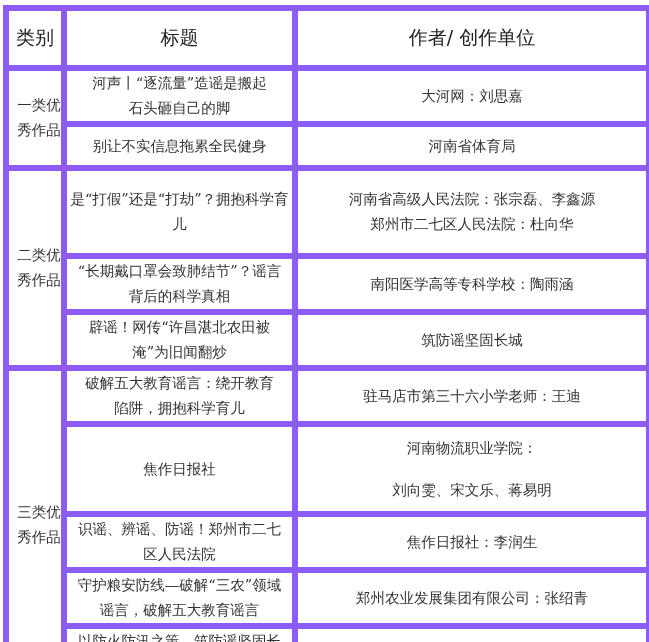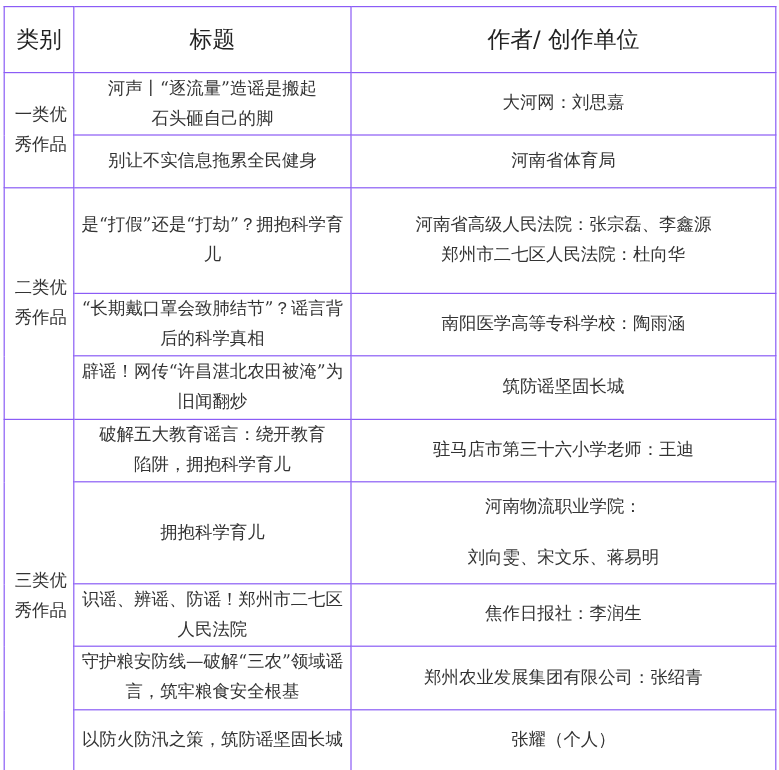--- a/index.html
+++ b/index.html
@@ -6,21 +6,21 @@
   body { width: 649px; height: 642px; overflow: hidden; position: relative; }
   .tbl {
     position: absolute; left: 3px; top: 5px;
     width: 643px;
     border-collapse: collapse;
     table-layout: fixed;
     font-family: "DejaVu Serif", "Liberation Serif", serif;
     color: #333333;
   }
   .tbl td, .tbl th {
-    border: 1px solid #8b5cf6;
+    border: 6px solid #8b5cf6;
     text-align: center;
     vertical-align: middle;
     padding: 0 6px;
     font-weight: normal;
   }
   .tbl th {
     font-family: "DejaVu Sans", "Liberation Sans", sans-serif;
     font-size: 19px;
     color: #222222;
     height: 54px;
@@ -74,30 +74,30 @@
       <td style="padding:0 4px">辟谣！网传“许昌湛北农田被淹”为旧闻翻炒</td>
       <td>筑防谣坚固长城</td>
     </tr>
 
     <tr style="height:52px">
       <td class="cat" rowspan="5"><span>三类优秀作品</span></td>
       <td style="padding:0 14px">破解五大教育谣言：绕开教育陷阱，拥抱科学育儿</td>
       <td>驻马店市第三十六小学老师：王迪</td>
     </tr>
     <tr style="height:80px">
-      <td>拥抱科学育儿</td>
+      <td>焦作日报社</td>
       <td style="white-space:pre-line;line-height:42px">河南物流职业学院：
 刘向雯、宋文乐、蒋易明</td>
     </tr>
     <tr style="height:52px">
       <td style="padding:0 4px">识谣、辨谣、防谣！郑州市二七区人民法院</td>
       <td>焦作日报社：李润生</td>
     </tr>
     <tr style="height:53px">
-      <td style="padding:0 4px">守护粮安防线—破解“三农”领域谣言，筑牢粮食安全根基</td>
+      <td style="padding:0 4px">守护粮安防线—破解“三农”领域谣言，破解五大教育谣言</td>
       <td>郑州农业发展集团有限公司：张绍青</td>
     </tr>
     <tr style="height:52px">
       <td>以防火防汛之策，筑防谣坚固长城</td>
       <td>张耀（个人）</td>
     </tr>
   </tbody>
 </table>
 
 </body></html>

